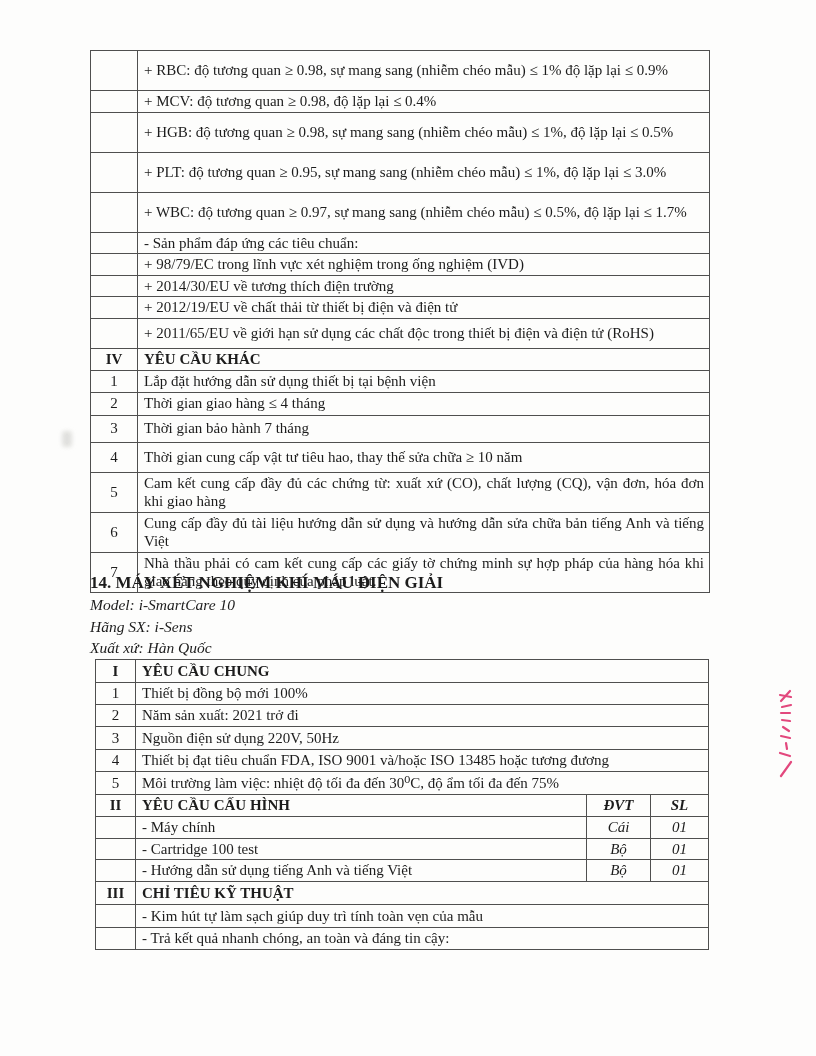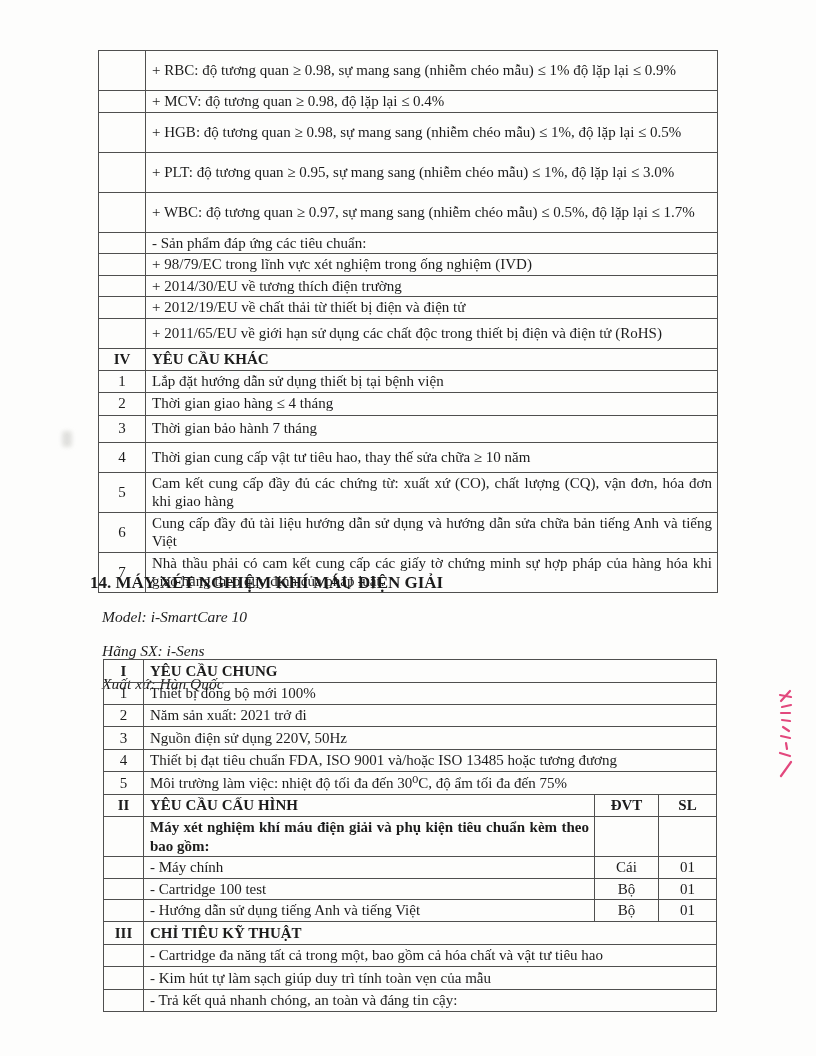--- a/index.html
+++ b/index.html
@@ -3,42 +3,42 @@
 <meta charset="utf-8">
 <style>
   html,body{margin:0;padding:0;}
   body{
     width:816px;height:1056px;position:relative;
     background:#fdfdfc;
     font-family:"Liberation Serif","DejaVu Serif",serif;
     color:#1c1c1c;overflow:hidden;
   }
   .doc-table{
-    position:absolute;border-collapse:collapse;table-layout:fixed;margin-left:8px;
+    position:absolute;border-collapse:collapse;table-layout:fixed;
   }
   .doc-table td{
     border:1px solid #4f4f4f;
     font-size:15px;line-height:18.5px;
     padding:1px 5px 1px 6px;
     vertical-align:middle;
     overflow:hidden;
   }
   td.num{text-align:center;padding:1px 4px;}
-  td.ctr{text-align:center;padding:1px 2px;}
+  td.ctr{text-align:center;padding:1px 2px;font-style:italic;}
   .bold{font-weight:bold;}
   .j{text-align:justify;}
   #title-block{
     position:absolute;left:90px;top:572px;width:619px;
     text-align:left;
   }
   #title-block .main-title{
     font-size:17px;font-weight:bold;margin:0;line-height:22px;
   }
   #title-block .sub{
-    font-style:italic;font-size:15.5px;line-height:21.5px;margin:12px;
+    font-style:italic;font-size:15.5px;line-height:21.5px;margin:0;
   }
   #red-mark{
     position:absolute;left:774px;top:688px;width:24px;height:92px;
     opacity:.9;
   }
   #scan-artifact{
     position:absolute;left:62px;top:431px;width:10px;height:16px;
     background:#c9c9c5;border-radius:3px;filter:blur(2px);opacity:.55;
   }
 </style>
@@ -164,26 +164,20 @@
   <tr style="height:23px">
     <td class="num">5</td>
     <td colspan="3">Môi trường làm việc: nhiệt độ tối đa đến 30⁰C, độ ẩm tối đa đến 75%</td>
   </tr>
   <tr style="height:22px">
     <td class="num bold">II</td>
     <td class="bold">YÊU CẦU CẤU HÌNH</td>
     <td class="ctr bold">ĐVT</td>
     <td class="ctr bold">SL</td>
   </tr>
-  <tr style="height:38px">
-    <td class="num"></td>
-    <td class="bold j">Máy xét nghiệm khí máu điện giải và phụ kiện tiêu chuẩn kèm theo bao gồm:</td>
-    <td class="ctr"></td>
-    <td class="ctr"></td>
-  </tr>
   <tr style="height:21px">
     <td class="num"></td>
     <td>- Máy chính</td>
     <td class="ctr">Cái</td>
     <td class="ctr">01</td>
   </tr>
   <tr style="height:21px">
     <td class="num"></td>
     <td>- Cartridge 100 test</td>
     <td class="ctr">Bộ</td>
@@ -191,24 +185,20 @@
   </tr>
   <tr style="height:22px">
     <td class="num"></td>
     <td>- Hướng dẫn sử dụng tiếng Anh và tiếng Việt</td>
     <td class="ctr">Bộ</td>
     <td class="ctr">01</td>
   </tr>
   <tr style="height:23px">
     <td class="num bold">III</td>
     <td class="bold" colspan="3">CHỈ TIÊU KỸ THUẬT</td>
-  </tr>
-  <tr style="height:22px">
-    <td class="num"></td>
-    <td colspan="3">- Cartridge đa năng tất cả trong một, bao gồm cả hóa chất và vật tư tiêu hao</td>
   </tr>
   <tr style="height:23px">
     <td class="num"></td>
     <td colspan="3">- Kim hút tự làm sạch giúp duy trì tính toàn vẹn của mẫu</td>
   </tr>
   <tr style="height:22px">
     <td class="num"></td>
     <td colspan="3">- Trả kết quả nhanh chóng, an toàn và đáng tin cậy:</td>
   </tr>
 </tbody>

